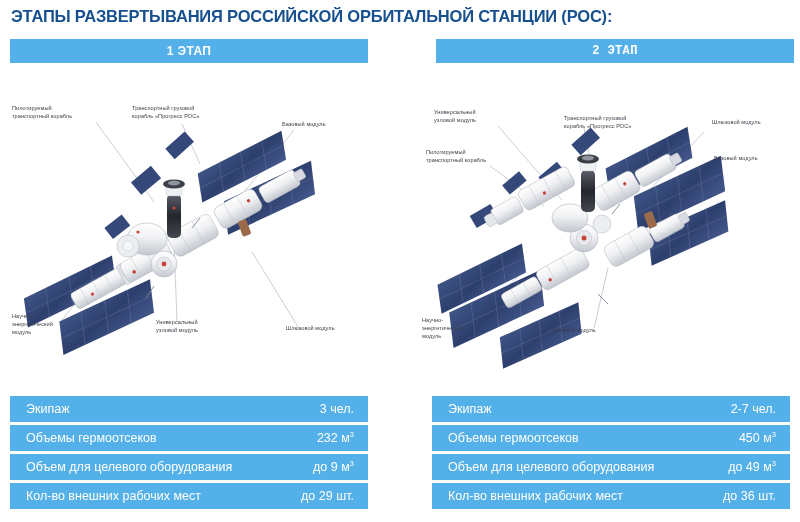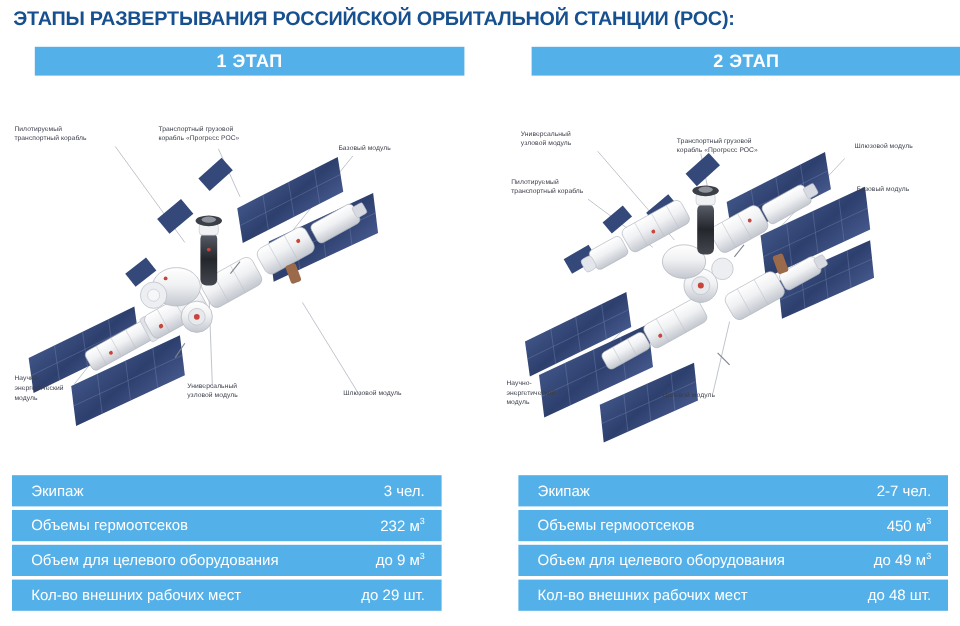--- a/index.html
+++ b/index.html
@@ -9,24 +9,24 @@
   .title{
     position:absolute;left:11px;top:7px;
     font-size:16.5px;font-weight:bold;letter-spacing:-0.2px;
     color:#17508f;white-space:nowrap;
   }
 
   .stage-banner{
     position:absolute;top:39px;height:24px;
     background:#54b0e8;color:#ffffff;
     display:flex;align-items:center;justify-content:center;
-    font-size:15px;font-weight:bold;letter-spacing:0.4px;margin-left:19px;
+    font-size:12px;font-weight:bold;letter-spacing:0.4px;
   }
   #banner1{left:10px;width:358px;}
-  #banner2{left:424px;width:358px;}
+  #banner2{left:436px;width:358px;font-family:Liberation Mono, monospace;}
 
   .panel{position:absolute;top:72px;width:390px;height:300px;}
   #panel1{left:4px;}
   #panel2{left:412px;}
 
   .diagram{position:absolute;left:0;top:0;width:390px;height:300px;}
 
   .cap{
     position:absolute;font-size:5.6px;line-height:1.45;color:#3b3f4a;
     font-family:"Liberation Sans",sans-serif;letter-spacing:0.05px;
@@ -417,17 +417,17 @@
       <div class="row">
         <div class="k">Объемы гермоотсеков</div>
         <div class="v">450 м<sup>3</sup></div>
       </div>
       <div class="row">
         <div class="k">Объем для целевого оборудования</div>
         <div class="v">до 49 м<sup>3</sup></div>
       </div>
       <div class="row">
         <div class="k">Кол-во внешних рабочих мест</div>
-        <div class="v">до 48 шт.</div>
+        <div class="v">до 36 шт.</div>
       </div>
     </div>
 
 </div>
 
 </body></html>

